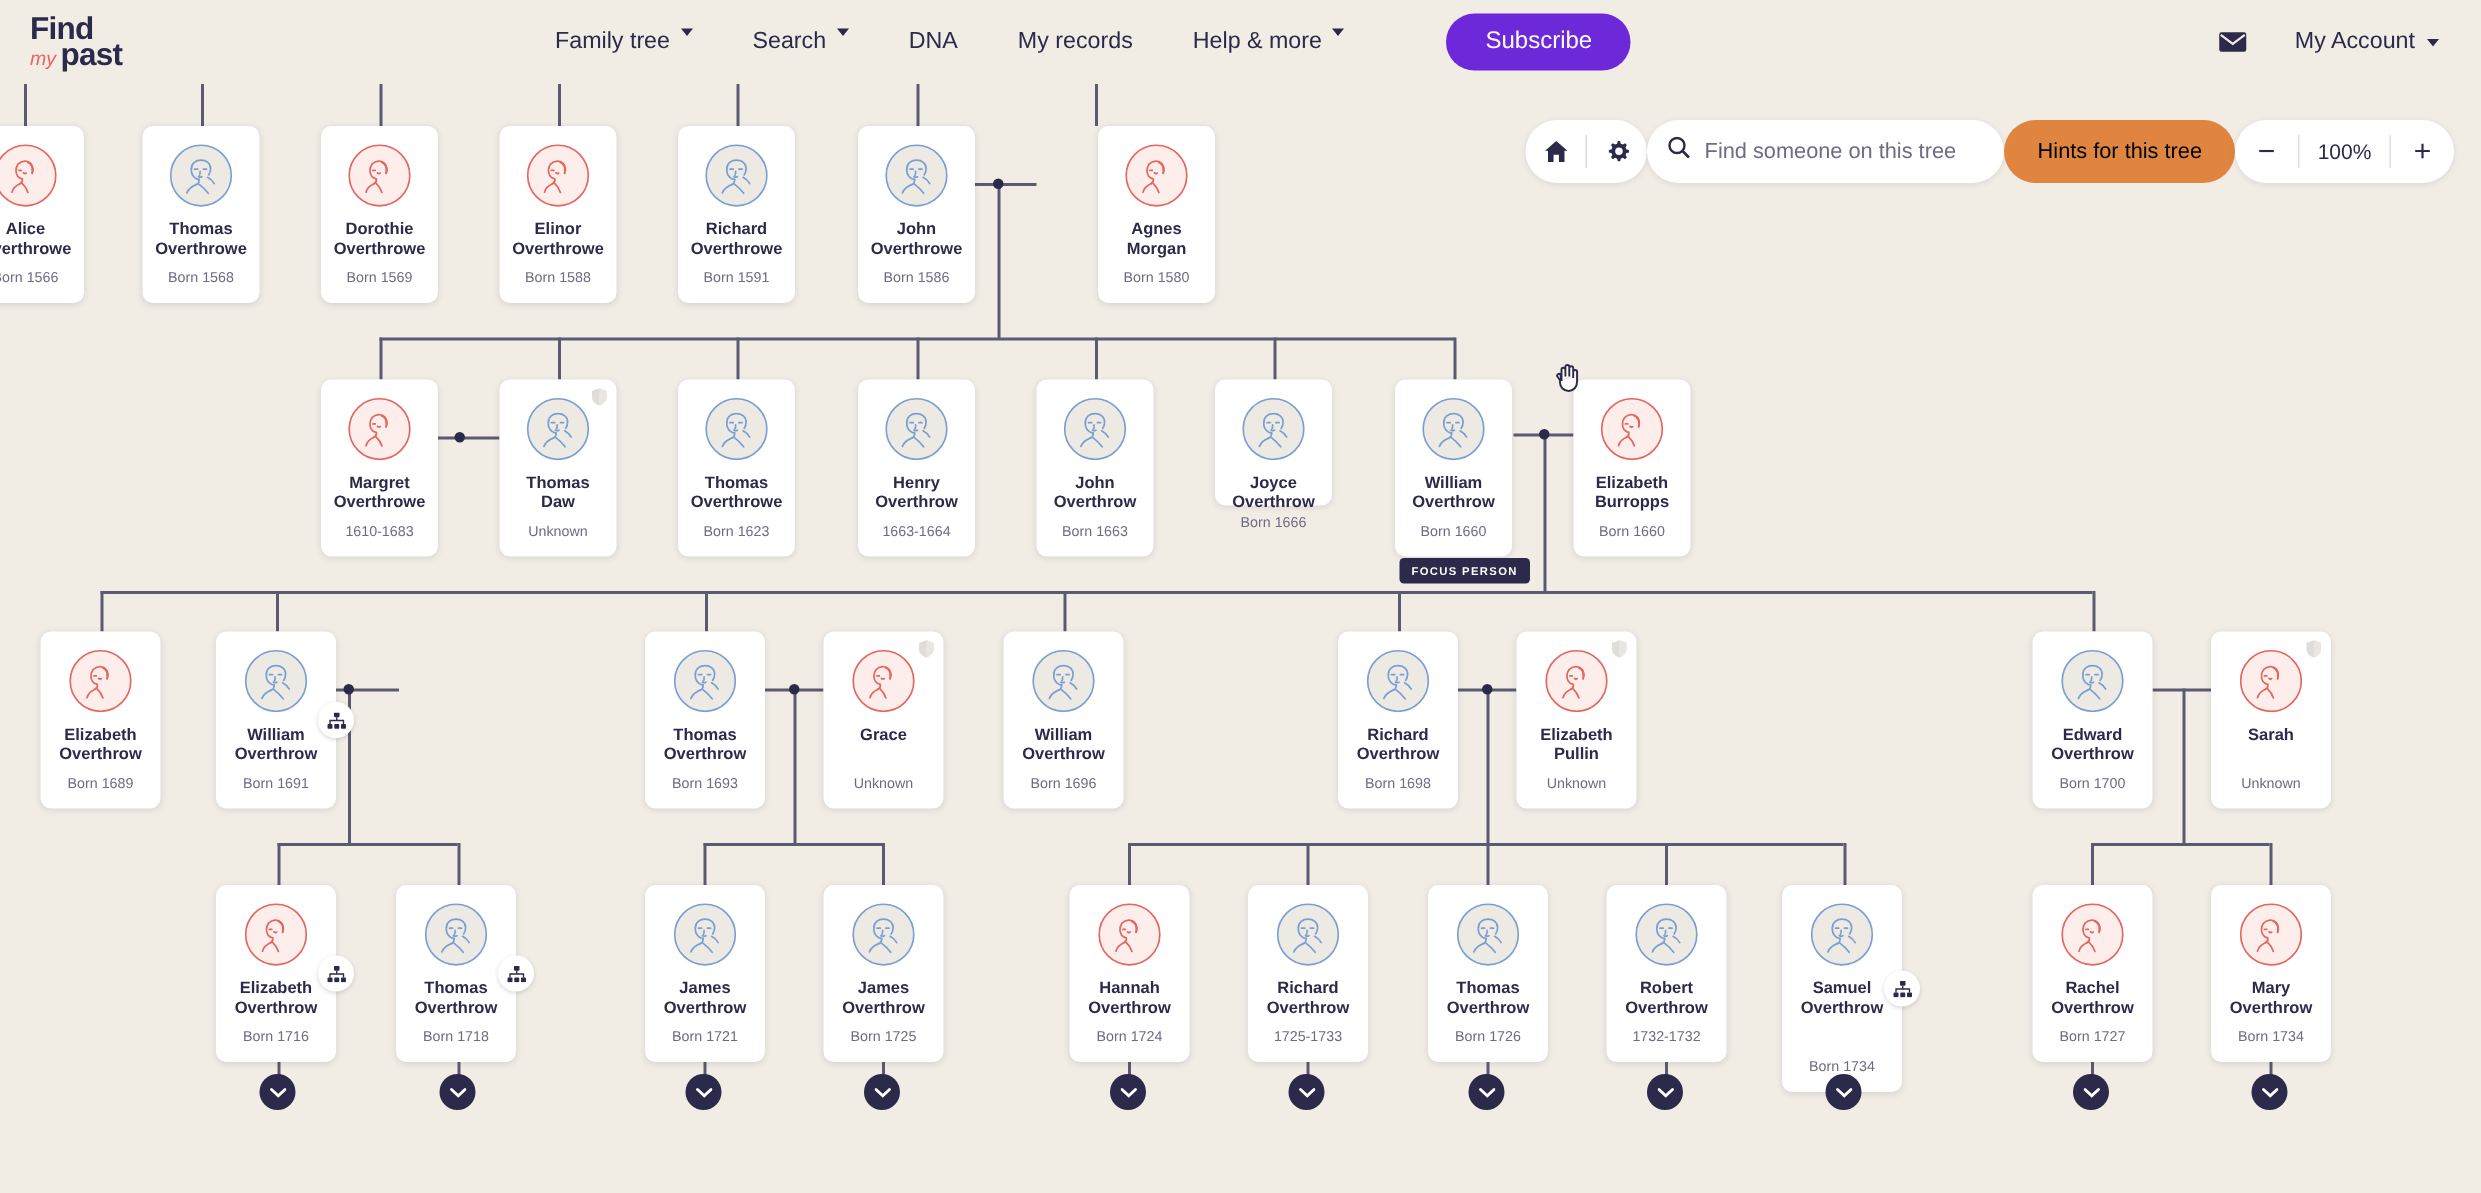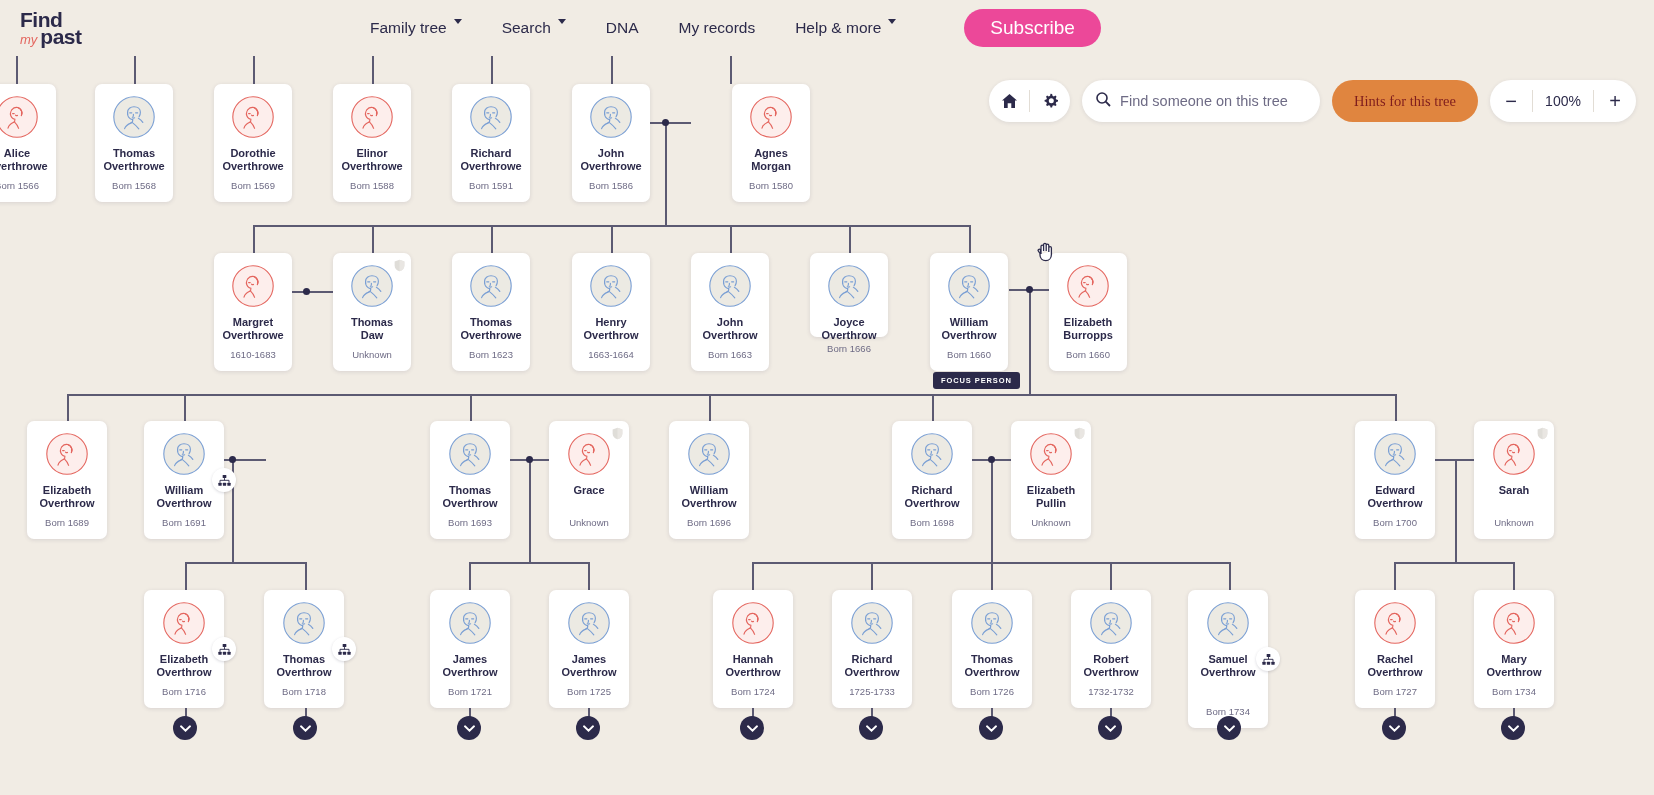--- a/index.html
+++ b/index.html
@@ -27,34 +27,34 @@
   .nav { display: flex; align-items: center; gap: 0; margin-left: 230px; }
   .nav-item {
     font-size: 15.5px; color: #2c2a4a; padding: 8px 20px;
     display: flex; align-items: flex-start; gap: 7px; cursor: pointer;
     white-space: nowrap;
   }
   .caret { width: 0; height: 0; border-left: 4.5px solid transparent; border-right: 4.5px solid transparent; border-top: 5.5px solid #2c2a4a; }
 
   .subscribe-btn {
     margin-left: 48px;
-    background: #ec4899; color: #fff;
+    background: #6d28d9; color: #fff;
     border: none; border-radius: 22px;
-    font-size: 19px; font-family: inherit;
+    font-size: 16px; font-family: inherit;
     padding: 0 26px; height: 38px; cursor: pointer;
     white-space: nowrap;
   }
   .header-right { margin-left: auto; display: flex; align-items: center; gap: 0; margin-right: 18px; }
   .mail-icon { padding: 8px 22px; cursor: pointer; display:flex; align-items:center;}
   .account { font-size: 15.5px; color: #2c2a4a; display: flex; align-items: center; gap: 8px; padding: 8px 10px; cursor: pointer; white-space: nowrap; }
 
   
   .toolbar {
     position: absolute; right: 18px; top: 80px;
-    display: flex; align-items: flex-start; gap: 12px;
+    display: flex; align-items: flex-start; 
     z-index: 80;
   }
   .tb-group {
     background: #fff; border-radius: 21px; height: 42px;
     display: flex; align-items: center;
     box-shadow: 0 1px 4px rgba(44,42,74,0.10);
   }
   .tb-icon-btn {
     width: 40px; height: 42px; display: flex; align-items: center; justify-content: center;
     cursor: pointer; background: none; border: none;
@@ -65,23 +65,23 @@
     display: flex; align-items: center; padding: 0 14px; gap: 9px;
     box-shadow: 0 1px 4px rgba(44,42,74,0.10);
   }
   .search-pill input {
     border: none; outline: none; background: none;
     font-family: inherit; font-size: 14.5px; color: #2c2a4a;
     width: 100%;
   }
   .search-pill input::placeholder { color: #6e6b85; }
   .hints-btn {
-    background: #e0853f; color: #7f1d1d; border: none;
+    background: #e0853f; color: #000000; border: none;
     border-radius: 21px; height: 42px; padding: 0 22px;
-    font-size: 14.5px; font-family: Liberation Serif, serif; cursor: pointer; white-space: nowrap;
+    font-size: 14.5px; font-family: Liberation Sans, sans-serif; cursor: pointer; white-space: nowrap;
   }
   .zoom-group {
     background: #fff; border-radius: 21px; height: 42px;
     display: flex; align-items: center;
     box-shadow: 0 1px 4px rgba(44,42,74,0.10);
   }
   .zoom-btn { width: 42px; height: 42px; display:flex; align-items:center; justify-content:center; cursor:pointer; background:none; border:none; font-size: 20px; color: #2c2a4a; font-family: inherit;}
   .zoom-val { font-size: 14px; color: #2c2a4a; width: 60px; text-align: center; }
 
   
@@ -189,20 +189,32 @@
       <span>My records</span>
     </div>
     <div class="nav-item">
       <span>Help &amp; more</span>
       <span class="caret"></span>
     </div>
   </div>
 
   <button class="subscribe-btn">Subscribe</button>
 
+  <div class="header-right">
+    <div class="mail-icon">
+      <svg width="19" height="14" viewBox="0 0 19 14">
+          <rect x="0.5" y="0.5" width="18" height="13" rx="1.5" fill="#2c2a4a"></rect>
+          <path d="M1.5 2.2 L9.5 8.2 L17.5 2.2" stroke="#f1ece4" stroke-width="1.5" fill="none"></path>
+        </svg>
+    </div>
+    <div class="account">
+      <span>My Account</span>
+      <span class="caret"></span>
+    </div>
+  </div>
 </div>
 
 <div class="toolbar">
   <div class="tb-group">
     <button class="tb-icon-btn">
       <svg width="17" height="16" viewBox="0 0 17 16">
           <path d="M8.5 1 L16 7.5 H14 V15 H10.3 V10.2 H6.7 V15 H3 V7.5 H1 Z" fill="#2c2a4a"></path>
         </svg>
     </button>
     <div class="tb-div"></div>

